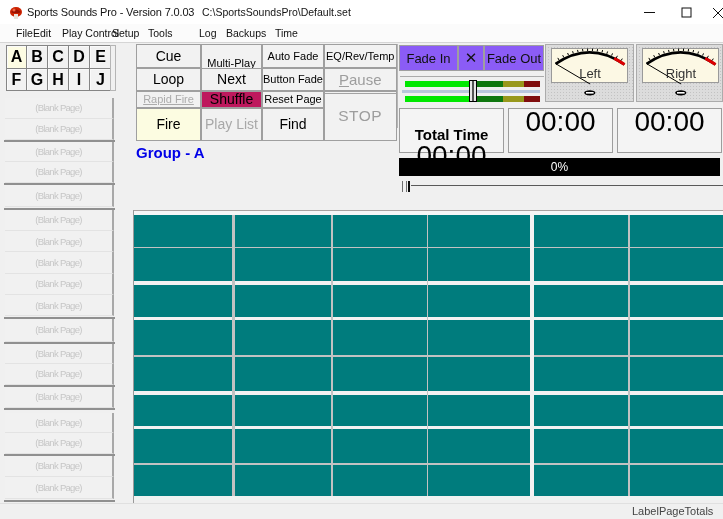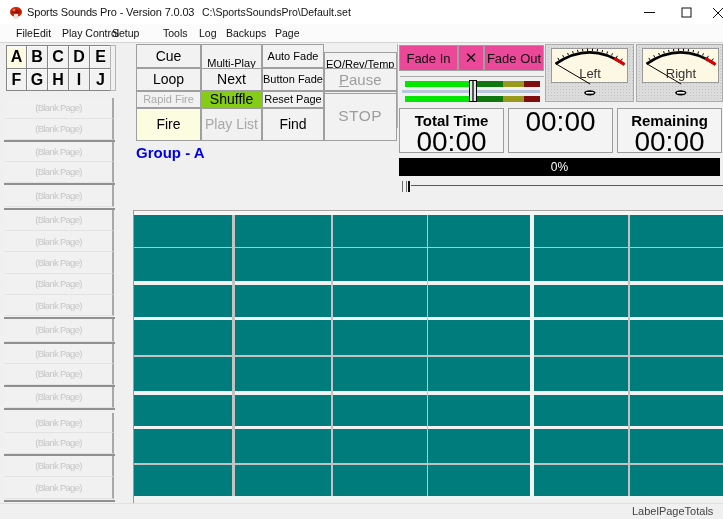--- a/index.html
+++ b/index.html
@@ -17,26 +17,26 @@
   .lbtn{position:absolute;width:21px;height:23.5px;background:#f3f3f3;border:1px solid #858585;
         font-weight:bold;font-size:16px;color:#000;text-align:center;line-height:22px;box-sizing:border-box;
         box-shadow:inset 1px 1px 0 #fafafa;}
   
   .pbtn{position:absolute;left:5px;width:109px;background:#f1f1f1;color:#c6c6c6;
         font-size:9.5px;letter-spacing:-0.7px;text-align:center;box-sizing:border-box;
         border-right:2px solid #a8a8a8;border-bottom:1px solid #e3e3e3;
         display:flex;align-items:center;justify-content:center;}
   .gline{position:absolute;left:4px;width:111px;height:2px;background:#909090;}
   
-  .tcell{position:absolute;background:#ec4899;border:1px solid #9f9f9f;box-sizing:border-box;
+  .tcell{position:absolute;background:#8b5cf6;border:1px solid #9f9f9f;box-sizing:border-box;
          display:flex;align-items:center;justify-content:center;color:#111;}
   
   .tpanel{position:absolute;top:108px;height:45px;background:#f4f4f4;border:1px solid #9d9d9d;
           box-sizing:border-box;text-align:center;}
-  .tlabel{font-size:15px;font-weight:bold;color:#000;margin-top:3px;letter-spacing:0px;}
+  .tlabel{font-size:15px;font-weight:bold;color:#000;margin-top:17px;letter-spacing:0px;}
   .tdigits{font-size:28px;color:#000;margin-top:0px;line-height:25px;}
 </style>
 </head>
 <body>
 
 <div class="abs" id="titlebar"></div>
 <svg class="abs" style="left:9px;top:6px" width="14" height="14">
   <ellipse cx="7" cy="6" rx="6" ry="5" fill="#cc2200"></ellipse>
   <path d="M2,6 Q7,1 12,6 L10,7 L4,7 Z" fill="#991100"></path>
   <rect x="5" y="8" width="4" height="5" fill="#e8e4da"></rect>
@@ -49,24 +49,24 @@
   <rect x="42" y="8" width="9" height="9" fill="none" stroke="#111" stroke-width="1"></rect>
   <line x1="73" y1="8" x2="83" y2="18" stroke="#111" stroke-width="1"></line>
   <line x1="83" y1="8" x2="73" y2="18" stroke="#111" stroke-width="1"></line>
 </svg>
 
 <div class="abs" id="menubar"></div>
 <div class="menuitem" style="left:16px">File</div>
 <div class="menuitem" style="left:33px">Edit</div>
 <div class="menuitem" style="left:62px">Play Control</div>
 <div class="menuitem" style="left:112px">Setup</div>
-<div class="menuitem" style="left:163px">Tools</div>
+<div class="menuitem" style="left:148px">Tools</div>
 <div class="menuitem" style="left:199px">Log</div>
 <div class="menuitem" style="left:226px">Backups</div>
-<div class="menuitem" style="left:275px">Page</div>
+<div class="menuitem" style="left:275px">Time</div>
 
 <div id="letters">
     <div class="lbtn" style="left:6px;top:45px;width:21px;background:#fdfce3">A</div>
     <div class="lbtn" style="left:26px;top:45px;width:22px;background:#f2f2f2">B</div>
     <div class="lbtn" style="left:47px;top:45px;width:22px;background:#f2f2f2">C</div>
     <div class="lbtn" style="left:68px;top:45px;width:22px;background:#f2f2f2">D</div>
     <div class="lbtn" style="left:89px;top:45px;width:23px;background:#f2f2f2">E</div>
     <div class="lbtn" style="left:6px;top:67.5px;width:21px;background:#f2f2f2">F</div>
     <div class="lbtn" style="left:26px;top:67.5px;width:22px;background:#f2f2f2">G</div>
     <div class="lbtn" style="left:47px;top:67.5px;width:22px;background:#f2f2f2">H</div>
@@ -102,27 +102,27 @@
     <div class="gline" style="top:454px"></div>
     <div class="pbtn" style="top:455.5px;height:21.8px">(Blank Page)</div>
     <div class="pbtn" style="top:477.3px;height:21.8px">(Blank Page)</div>
     <div class="gline" style="top:499.6px"></div>
   </div>
 
 <div id="toolbar">
     <div class="tcell" style="left:136px;top:44px;width:65px;height:23.5px;font-size:14px;color:#000;background:#f2f2f2;">Cue</div>
     <div class="tcell" style="left:201px;top:44px;width:61px;height:37px;font-size:11px;color:#000;background:#f2f2f2;">Multi-Play</div>
     <div class="tcell" style="left:262px;top:44px;width:62px;height:23.5px;font-size:11px;color:#000;background:#f2f2f2;">Auto Fade</div>
-    <div class="tcell" style="left:324px;top:44px;width:72.5px;height:23.5px;font-size:11px;color:#000;background:#f2f2f2;margin-top:8px;">EQ/Rev/Temp</div>
+    <div class="tcell" style="left:324px;top:44px;width:72.5px;height:23.5px;font-size:11px;color:#000;background:#f2f2f2;">EQ/Rev/Temp</div>
     <div class="tcell" style="left:136px;top:67.5px;width:65px;height:23px;font-size:14px;color:#000;background:#f2f2f2;">Loop</div>
     <div class="tcell" style="left:201px;top:67.5px;width:61px;height:23px;font-size:14px;color:#000;background:#f2f2f2;">Next</div>
     <div class="tcell" style="left:262px;top:67.5px;width:62px;height:23px;font-size:11px;color:#000;background:#f2f2f2;">Button Fade</div>
     <div class="tcell" style="left:324px;top:67.5px;width:72.5px;height:23px;font-size:15px;color:#9d9d9d;background:#f2f2f2;"><span style="text-decoration:underline">P</span>ause</div>
-    <div class="tcell" style="left:136px;top:90.5px;width:65px;height:17px;font-size:11px;color:#ababab;background:#f1f1f1;">Rapid Fire</div>
-    <div class="tcell" style="left:201px;top:90.5px;width:61px;height:17px;font-size:14px;color:#000;background:#84cc16;">Shuffle</div>
+    <div class="tcell" style="left:136px;top:90.5px;width:65px;height:17px;font-size:11px;color:#ababab;background:#f1f1f1;text-decoration:underline;">Rapid Fire</div>
+    <div class="tcell" style="left:201px;top:90.5px;width:61px;height:17px;font-size:14px;color:#000;background:#be185d;">Shuffle</div>
     <div class="tcell" style="left:262px;top:90.5px;width:62px;height:17px;font-size:11px;color:#000;background:#f2f2f2;">Reset Page</div>
     <div class="tcell" style="left:324px;top:90.5px;width:72.5px;height:50px;font-size:15.5px;color:#9d9d9d;background:#f2f2f2;letter-spacing:0.5px;">STOP</div>
     <div class="tcell" style="left:136px;top:107.5px;width:65px;height:33px;font-size:14px;color:#000;background:#fcfce1;">Fire</div>
     <div class="tcell" style="left:201px;top:107.5px;width:61px;height:33px;font-size:14px;color:#a8a8a8;background:#f1f1f1;">Play List</div>
     <div class="tcell" style="left:262px;top:107.5px;width:62px;height:33px;font-size:14px;color:#000;background:#f2f2f2;">Find</div>
   </div>
 <div class="abs" style="left:324.5px;top:92.8px;width:71.5px;height:1px;background:#a3a3a3;"></div>
 
 <div class="abs" style="left:136px;top:144px;font-size:15px;font-weight:bold;color:#0000e8;">Group - A</div>
 <div class="abs" style="left:396.5px;top:44px;width:1px;height:84px;background:#b5b5b5;"></div>
@@ -220,21 +220,20 @@
   </div>
 
 <div class="tpanel" style="left:399px;width:105px;">
   <div class="tlabel">Total Time</div>
     <div class="tdigits">00:00</div>
 </div>
 <div class="tpanel" style="left:508px;width:105px;">
     <div class="tdigits">00:00</div>
 </div>
 <div class="tpanel" style="left:617px;width:105px;">
-  <div class="tlabel">Remaining</div>
     <div class="tdigits">00:00</div>
 </div>
 
 <div class="abs" style="left:399px;top:158px;width:321px;height:18px;background:#000;color:#fff;
      font-size:12px;text-align:center;line-height:18px;">0%</div>
 
 <div class="abs" style="left:411px;top:184.8px;width:312px;height:1.2px;background:#5a5a5a;"></div>
 <div class="abs" style="left:402px;top:181px;width:1.2px;height:11px;background:#6e6e6e;"></div>
 <div class="abs" style="left:405.5px;top:181px;width:1.2px;height:11px;background:#6e6e6e;"></div>
 <div class="abs" style="left:408.3px;top:181px;width:2.2px;height:11px;background:#0a0a0a;"></div>

